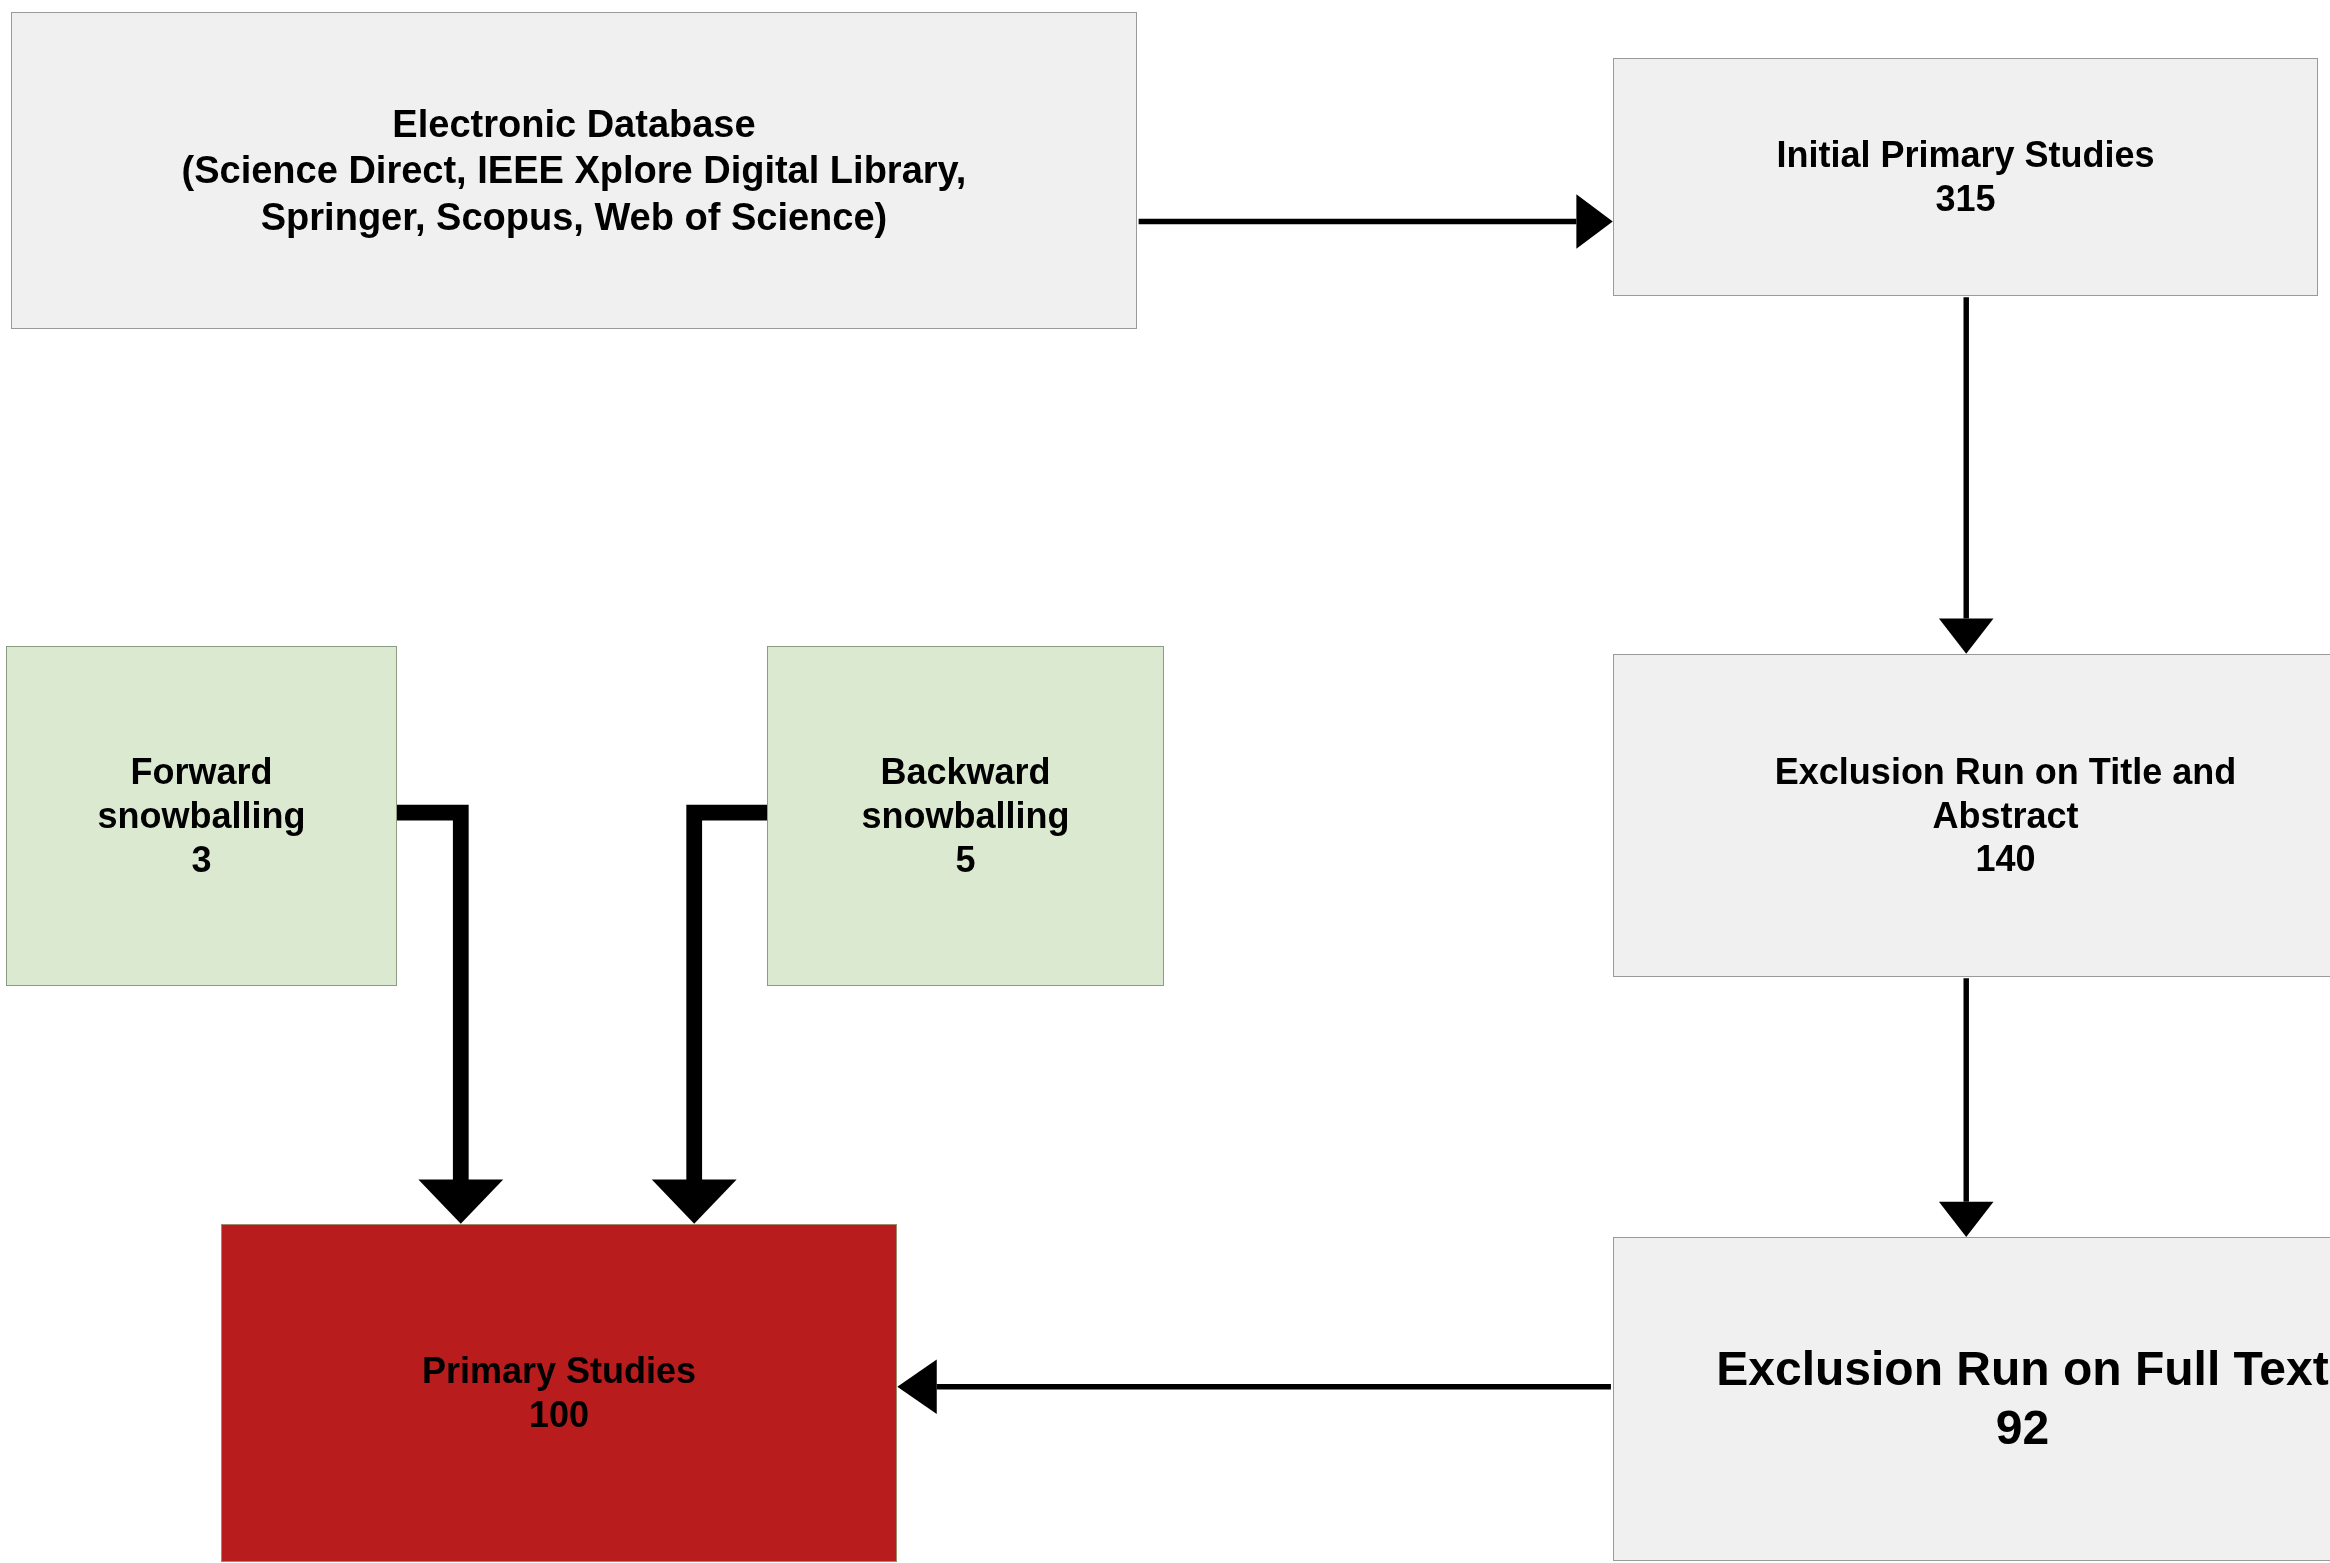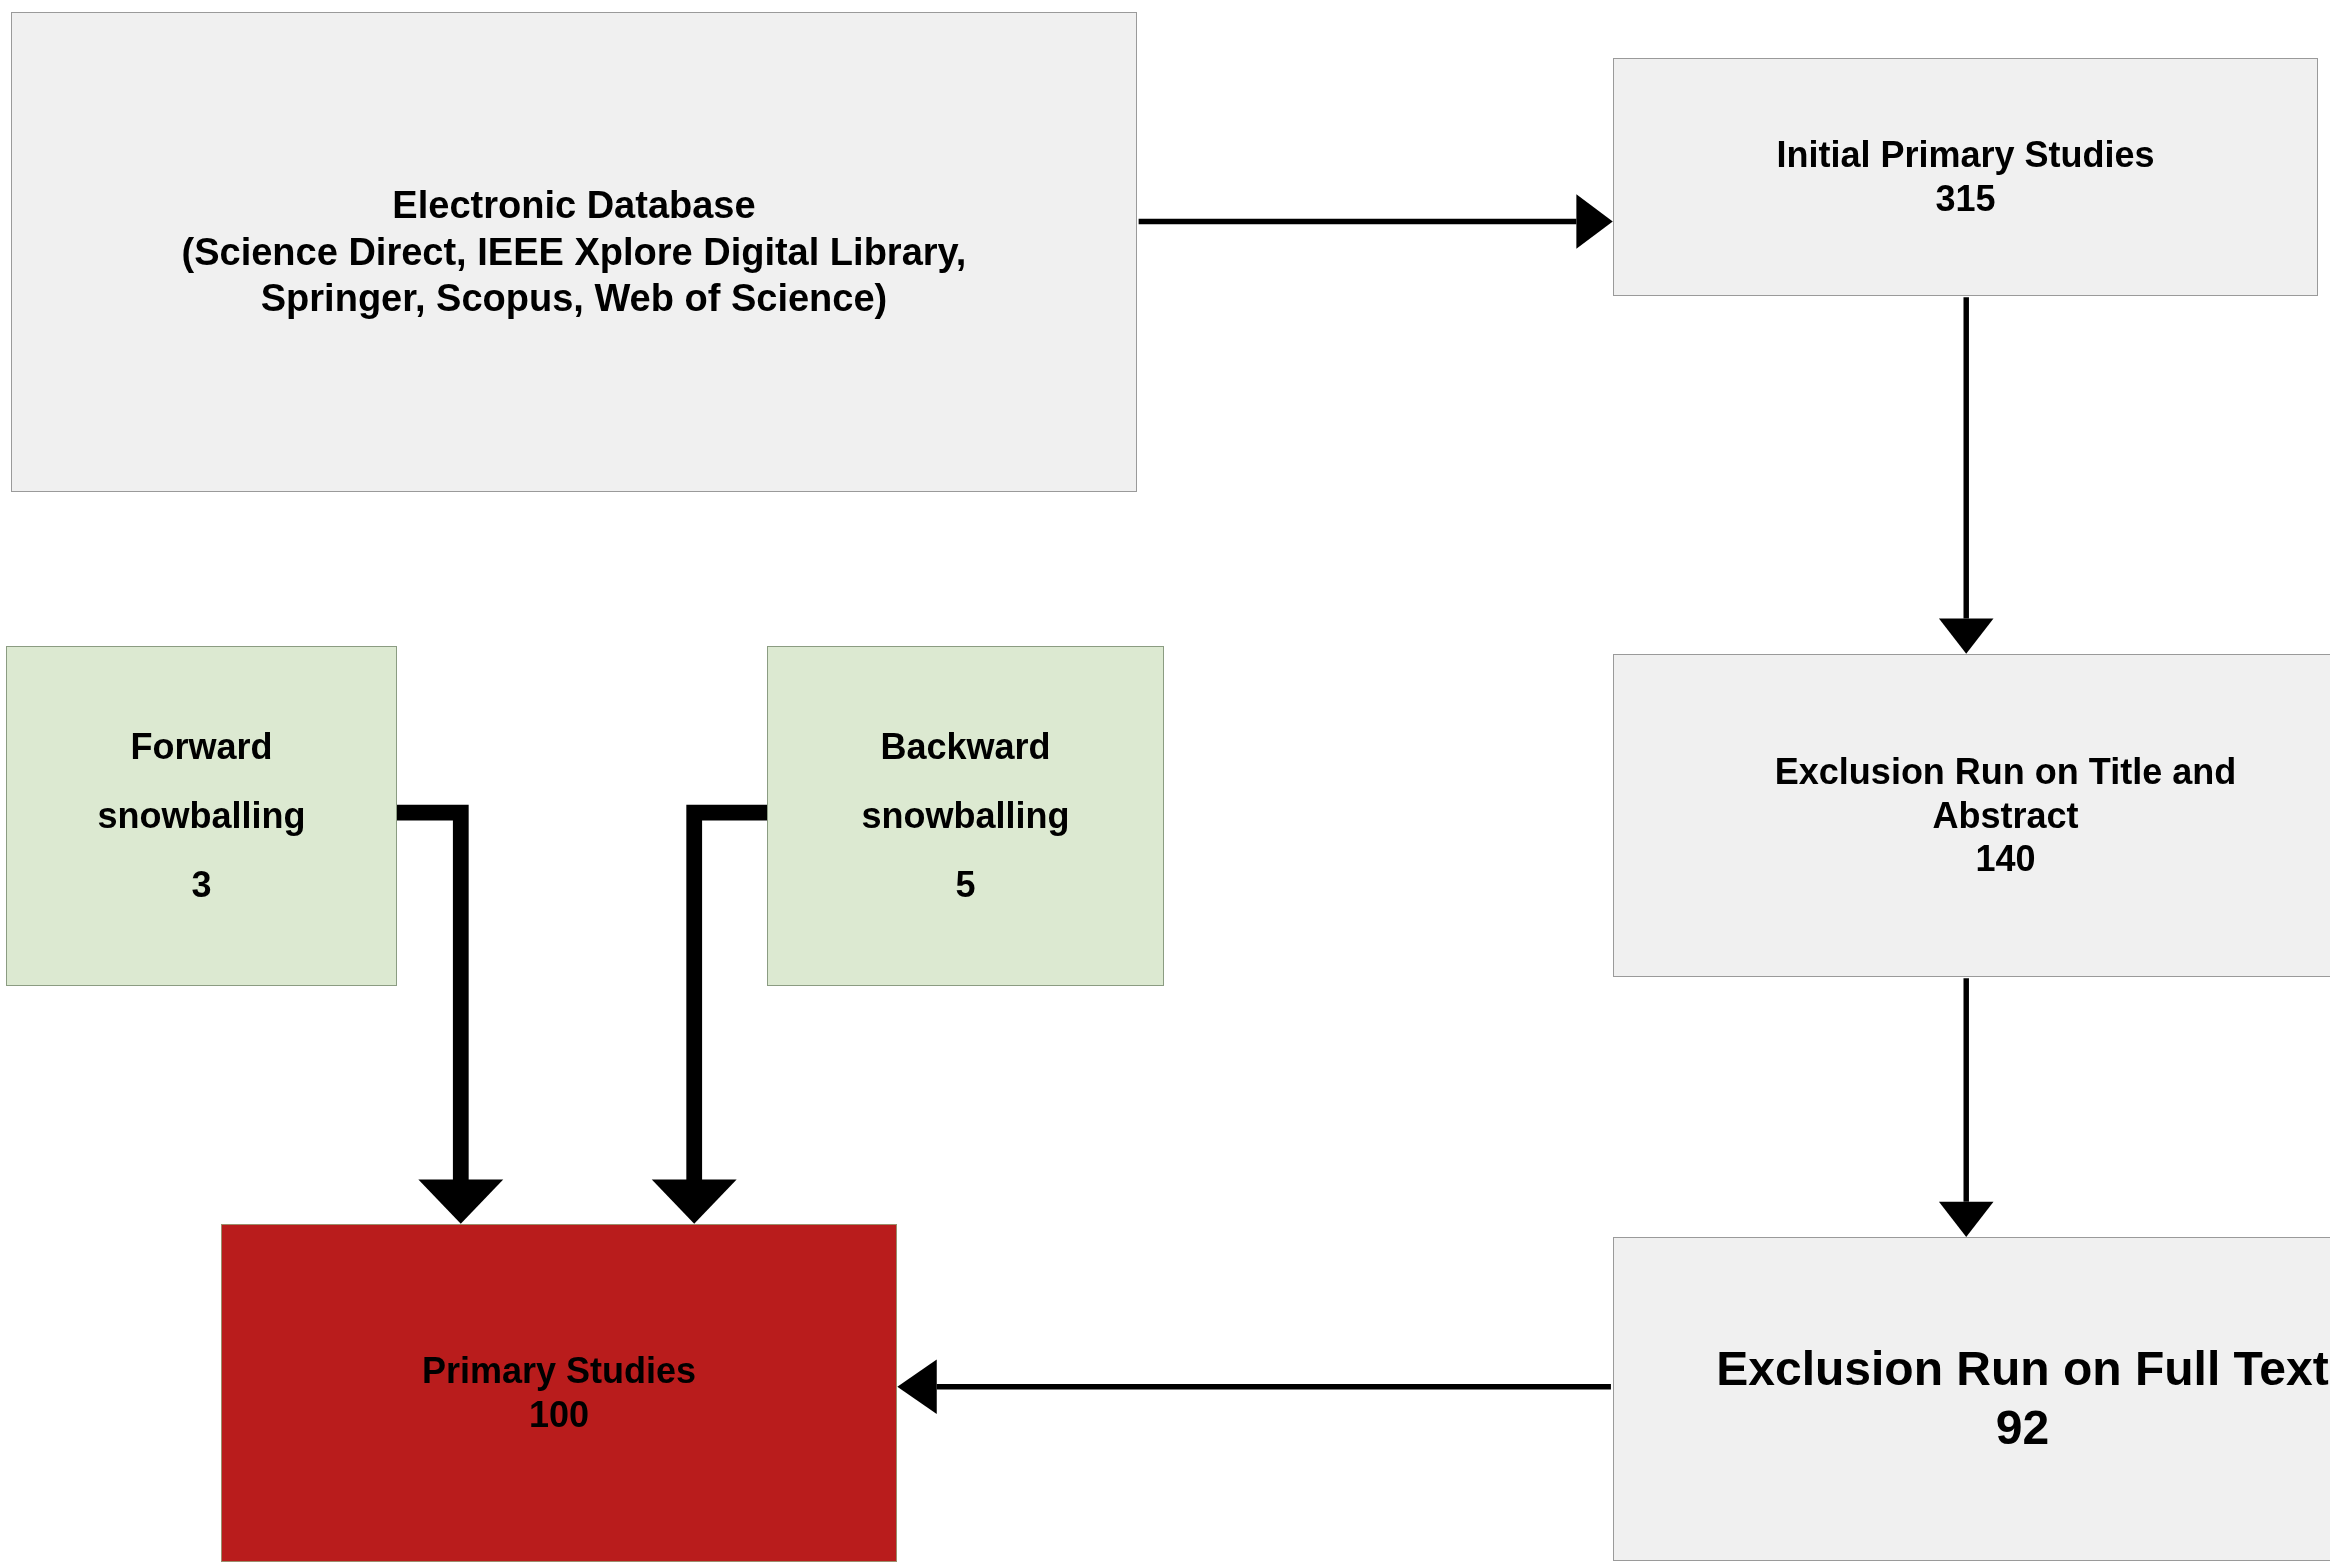--- a/index.html
+++ b/index.html
@@ -40,30 +40,29 @@
   }
 
   
   .box-gray {
     background: #f0f0f0;
     border: 1.8px solid #9a9a9a;
   }
   .box-green {
     background: #dce9d1;
     border: 1.8px solid #8b9c82;
-    gap: 25px;
   }
   .box-orange {
     background: #b91c1c;
     border: 1.8px solid #9b8d6b;
   }
 
   
   #node-electronic-database {
-    left: 11px; top: 12px; width: 1126px; height: 480px;
+    left: 11px; top: 12px; width: 1126px; height: 317px;
     font-size: 38px;
   }
   #node-initial-primary-studies {
     left: 1613px; top: 58px; width: 705px; height: 238px;
     font-size: 36px;
   }
   #node-exclusion-title-abstract {
     left: 1613px; top: 654px; width: 785px; height: 323px;
     font-size: 36px;
   }

